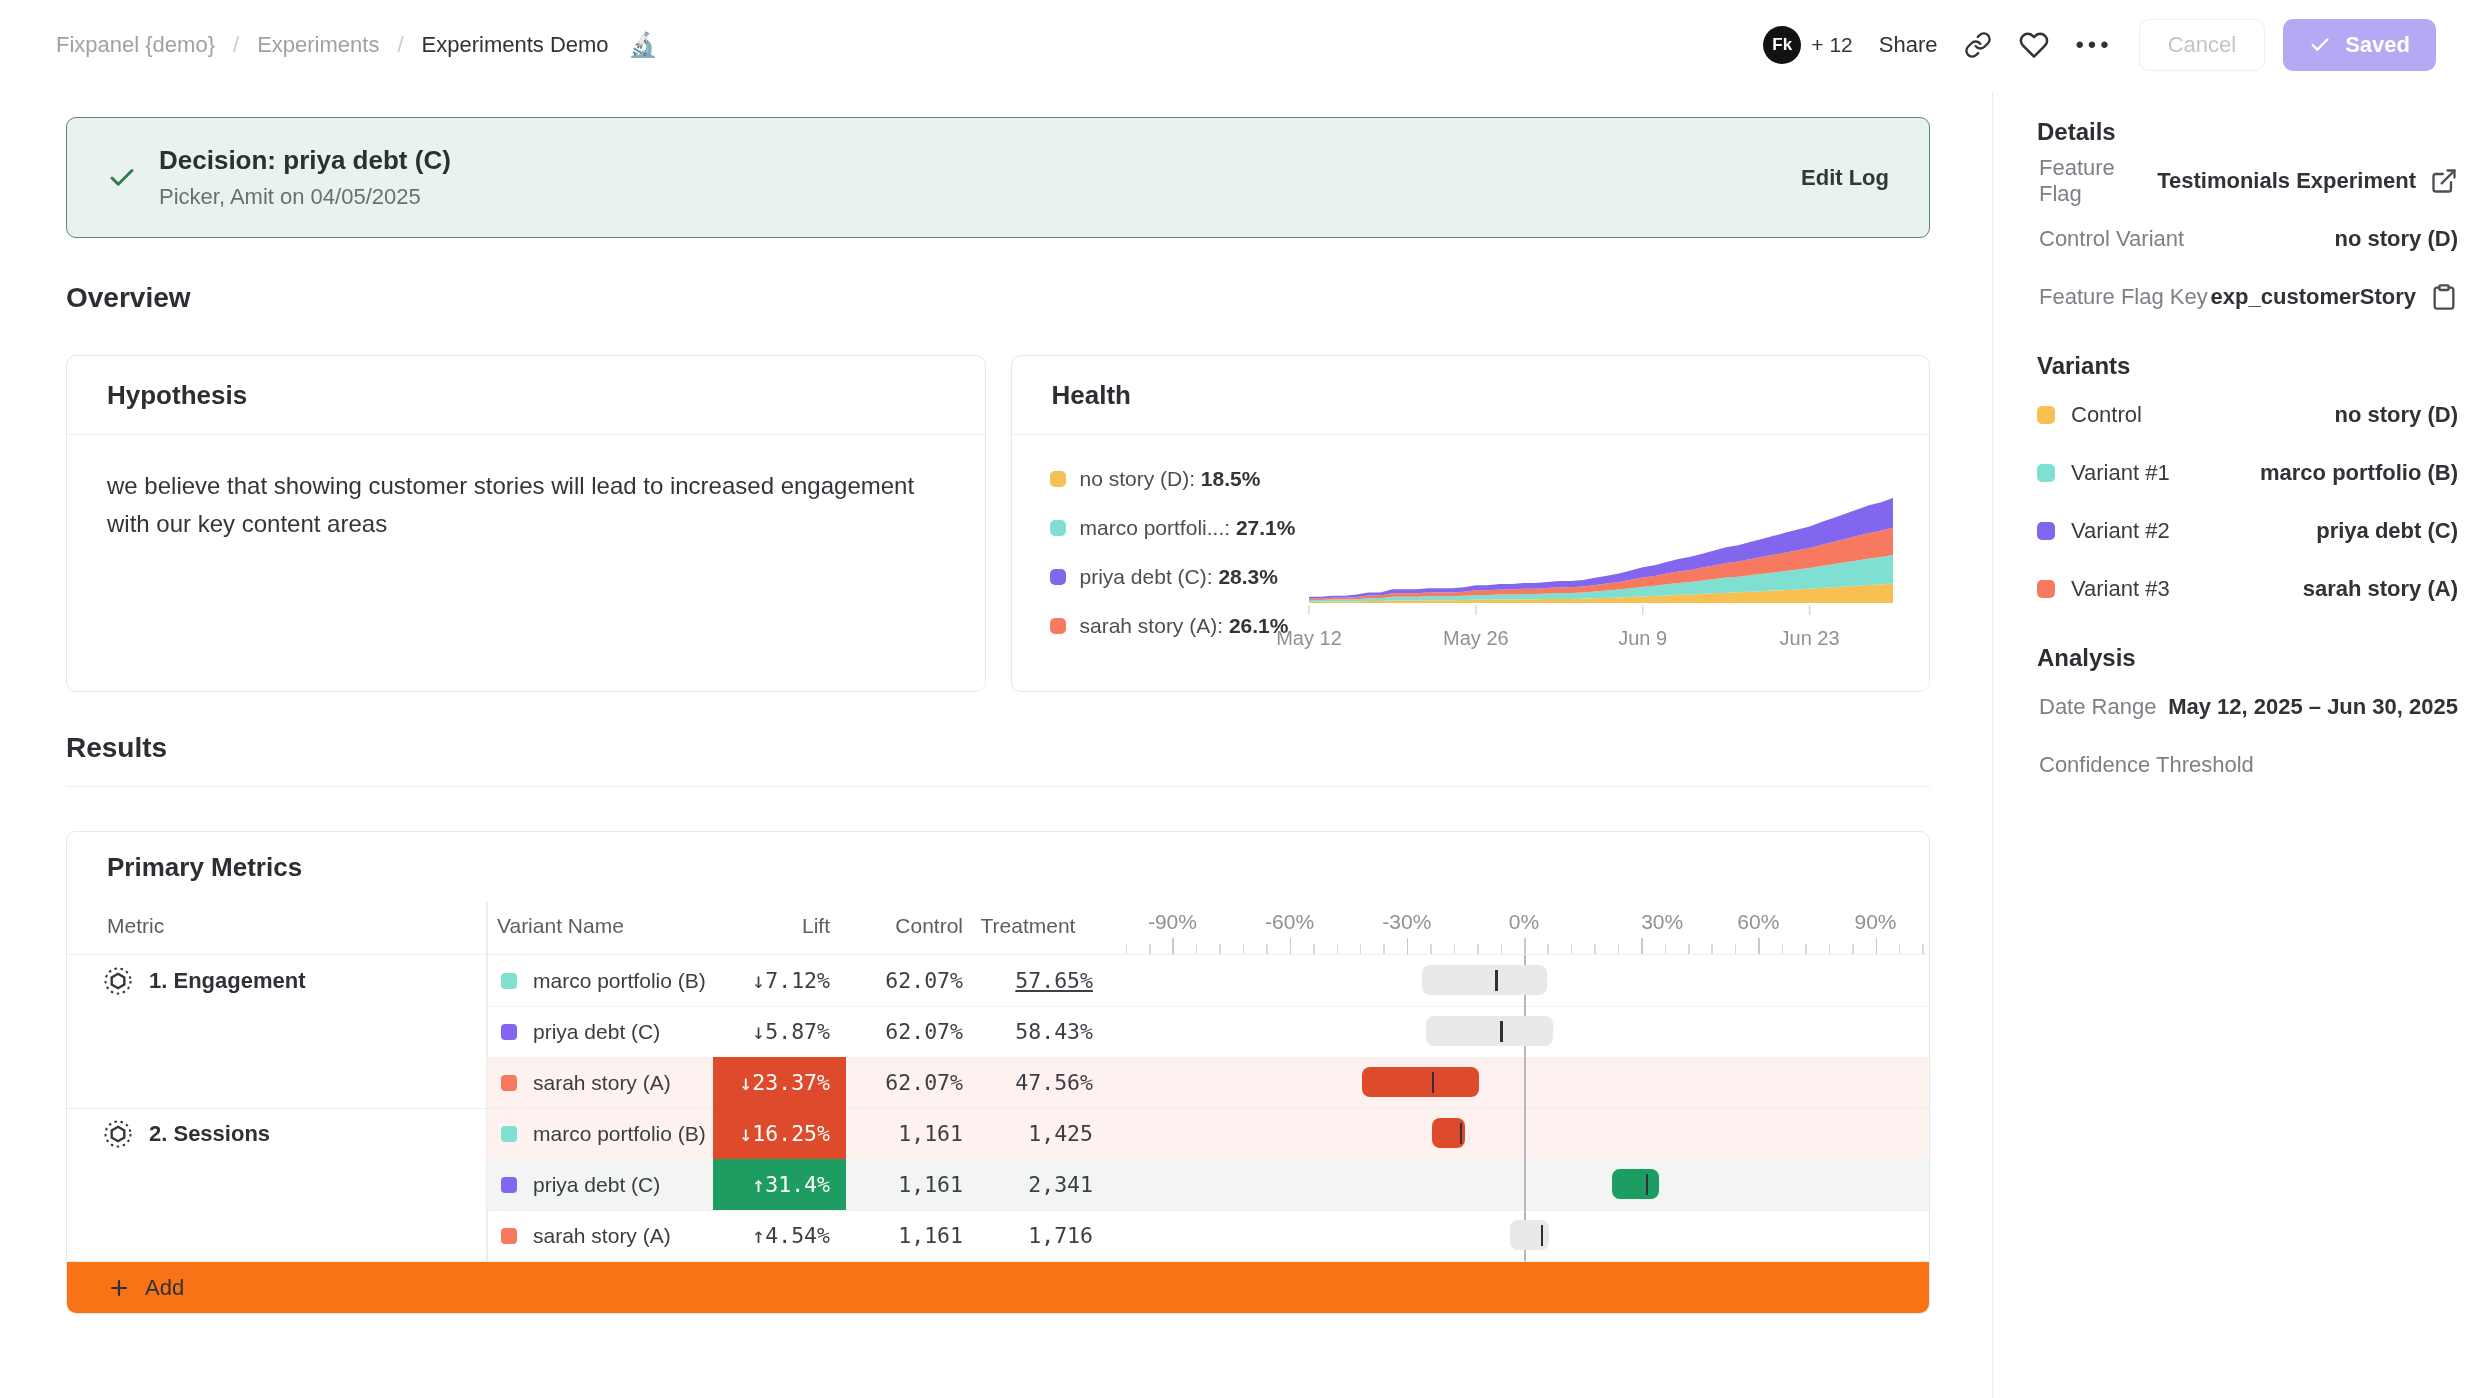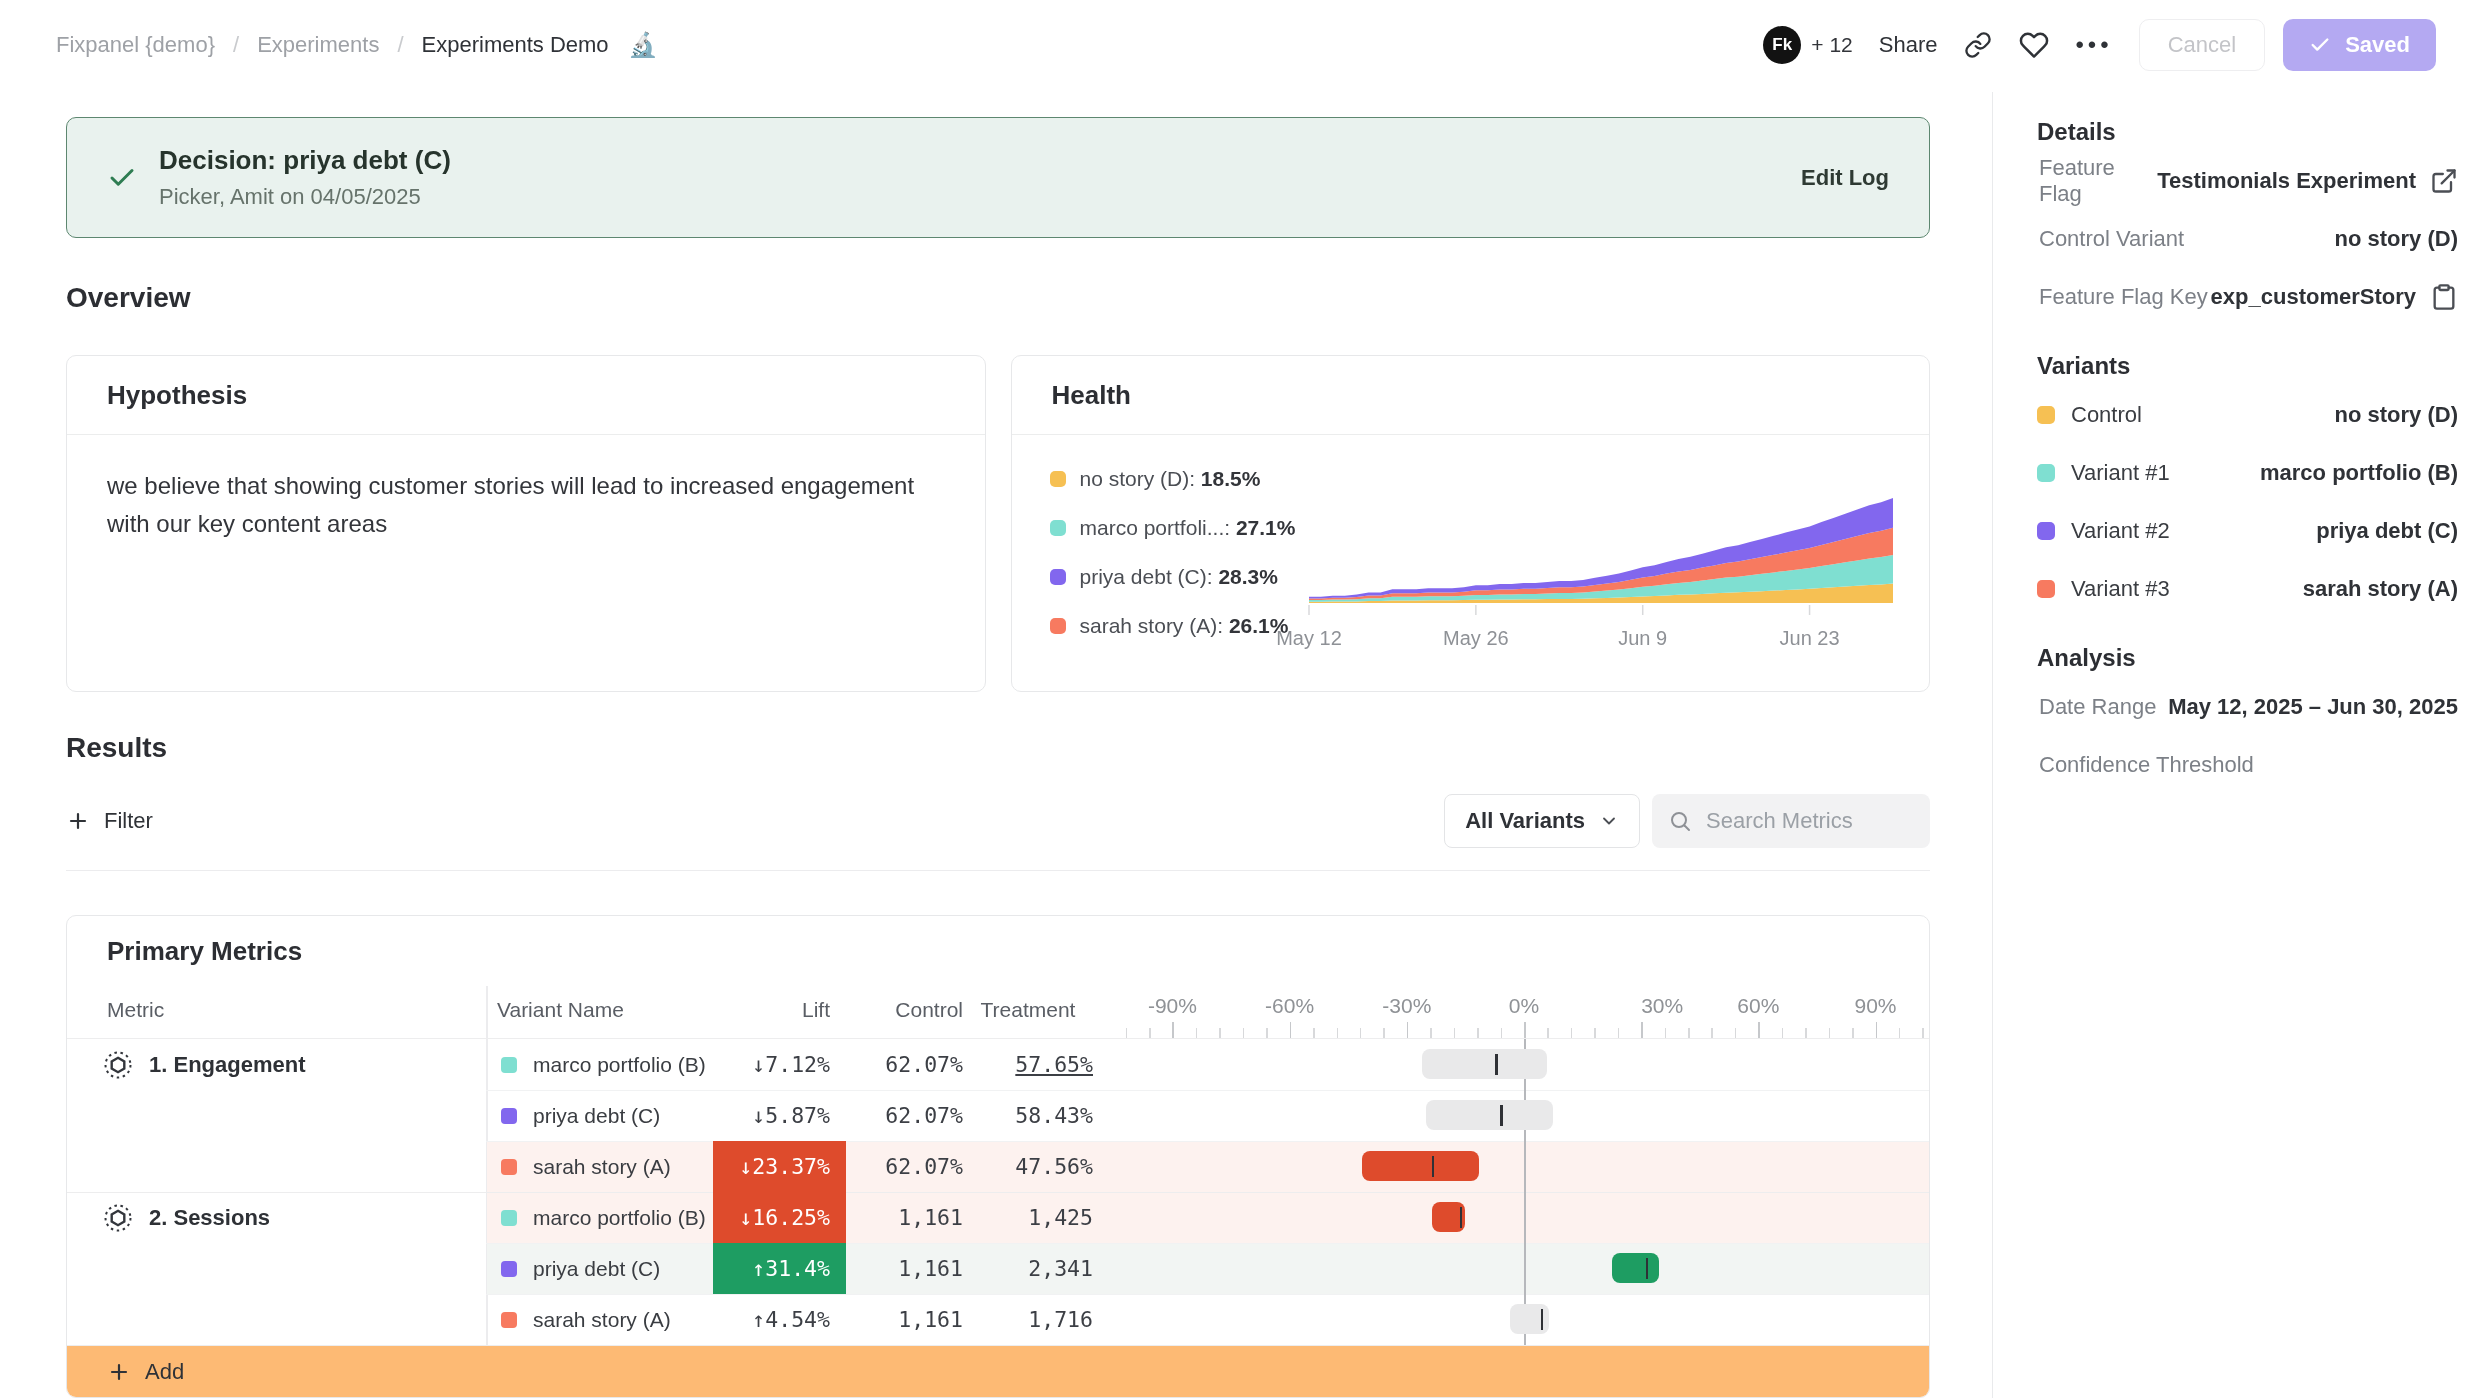--- a/index.html
+++ b/index.html
@@ -97,21 +97,21 @@
   .variant-lbl { left:466px; top:0; height:51px; display:flex; align-items:center; font-size:21px; color:#3a3d42; }
   .lift-cell { left:646px; top:0; width:133px; height:51px; display:flex; align-items:center;
     justify-content:flex-end; padding-right:16px; font-size:21.5px; color:#3c3f45; }
   .lift-cell.neg { background:#de4b2c; color:#fff; }
   .lift-cell.pos { background:#1e9d62; color:#fff; }
   .num-cell { top:0; height:51px; display:flex; align-items:center; justify-content:flex-end;
     font-size:21.5px; color:#3c3f45; }
   .ci-bar { position:absolute; top:10px; height:30px; border-radius:8px; z-index:2; }
   .ci-marker { position:absolute; top:15px; width:2.5px; height:21px; background:#2f3136; z-index:3; }
   .add-row { height:52px; border-top:1.5px solid #ededee; display:flex; align-items:center; gap:14px;
-    padding:0 40px; font-size:22px; font-weight:500; color:#2f3237; cursor:pointer; background:#fdba74; }
+    padding:0 40px; font-size:22px; font-weight:500; color:#2f3237; cursor:pointer; background:#f97316; }
 
   
   .sidebar { position:absolute; left:1992px; top:92px; width:492px; height:1306px;
     border-left:1.5px solid #e9eaec; padding:16px 26px 0 44px; }
   .side-h { font-size:24px; font-weight:bold; color:#2c2e33; margin-top:26px; margin-bottom:6px; }
   .side-h:first-child { margin-top:10px; }
   .side-row { display:flex; align-items:center; height:58px; font-size:22px; }
   .side-label { color:#7c8087; margin-right:auto; padding-left:2px; }
   .side-value { font-weight:600; color:#2f3237; text-align:right; white-space:nowrap; }
   .side-icon { width:28px; height:28px; margin-left:14px; flex:none; cursor:pointer; }
@@ -215,42 +215,20 @@
               <text x="341.7142857142857" y="154" text-anchor="middle" font-size="20" fill="#8e9196" font-family="&quot;Liberation Sans&quot;, sans-serif">Jun 9</text>
               <line x1="508.5714285714286" x2="508.5714285714286" y1="114" y2="124" stroke="#d8d9db" stroke-width="1.5"></line>
               <text x="508.5714285714286" y="154" text-anchor="middle" font-size="20" fill="#8e9196" font-family="&quot;Liberation Sans&quot;, sans-serif">Jun 23</text>
             </svg></div>
       </div>
     </div>
   </div>
 
   <h2 class="h-results">Results</h2>
 
-  <div class="filter-row">
-    <span class="filter-btn">
-      <svg width="24" height="24" viewBox="0 0 24 24">
-          <line x1="12" y1="5" x2="12" y2="19"></line>
-          <line x1="5" y1="12" x2="19" y2="12"></line>
-        </svg>
-      <span>Filter</span>
-    </span>
-    <span class="dd">
-      <span>All Variants</span>
-      <svg width="20" height="20" viewBox="0 0 24 24">
-          <polyline points="6 9 12 15 18 9"></polyline>
-        </svg>
-    </span>
-    <span class="search">
-      <svg width="24" height="24" viewBox="0 0 24 24">
-          <circle cx="11" cy="11" r="7"></circle>
-          <line x1="21" y1="21" x2="16.5" y2="16.5"></line>
-        </svg>
-      <input type="text" placeholder="Search Metrics" style="">
-    </span>
-  </div>
 
   <div class="rule"></div>
 
   <div class="pm-card">
     <div class="pm-title">Primary Metrics</div>
     <div class="pm-header" id="pm-header">
       <span class="hl" style="left:40px">Metric</span>
       <span class="hl" style="left:430px">Variant Name</span>
       <span class="hl" style="left:646px;width:117px;text-align:right">Lift</span>
       <span class="hl" style="left:779px;width:117px;text-align:right">Control</span>

